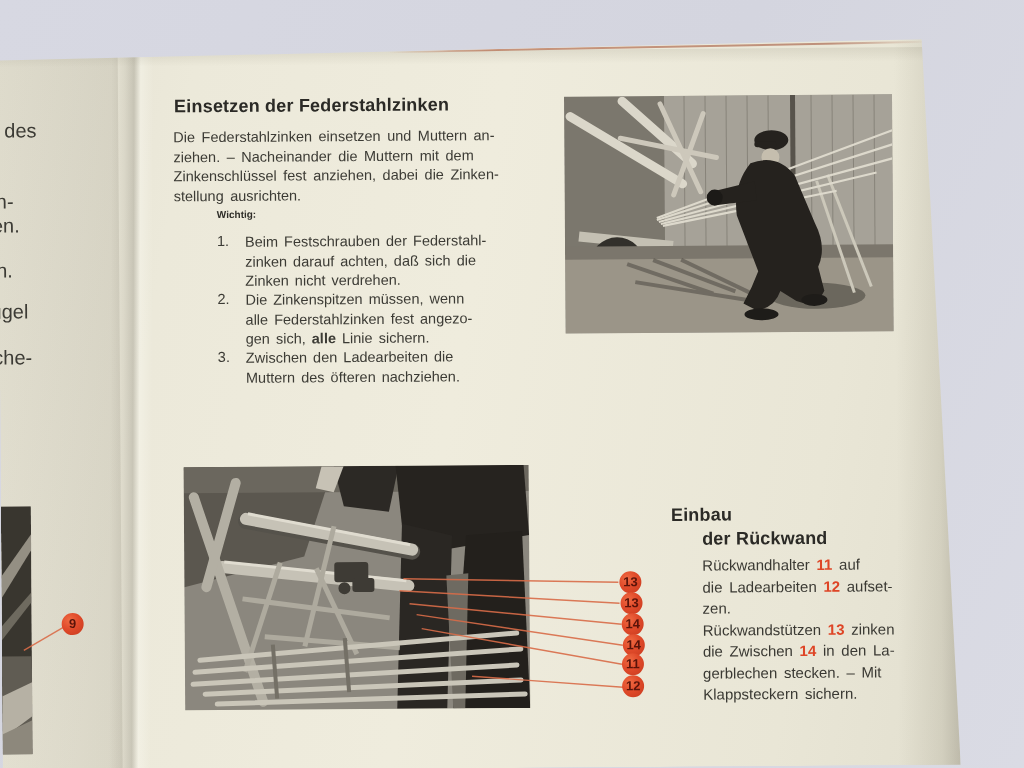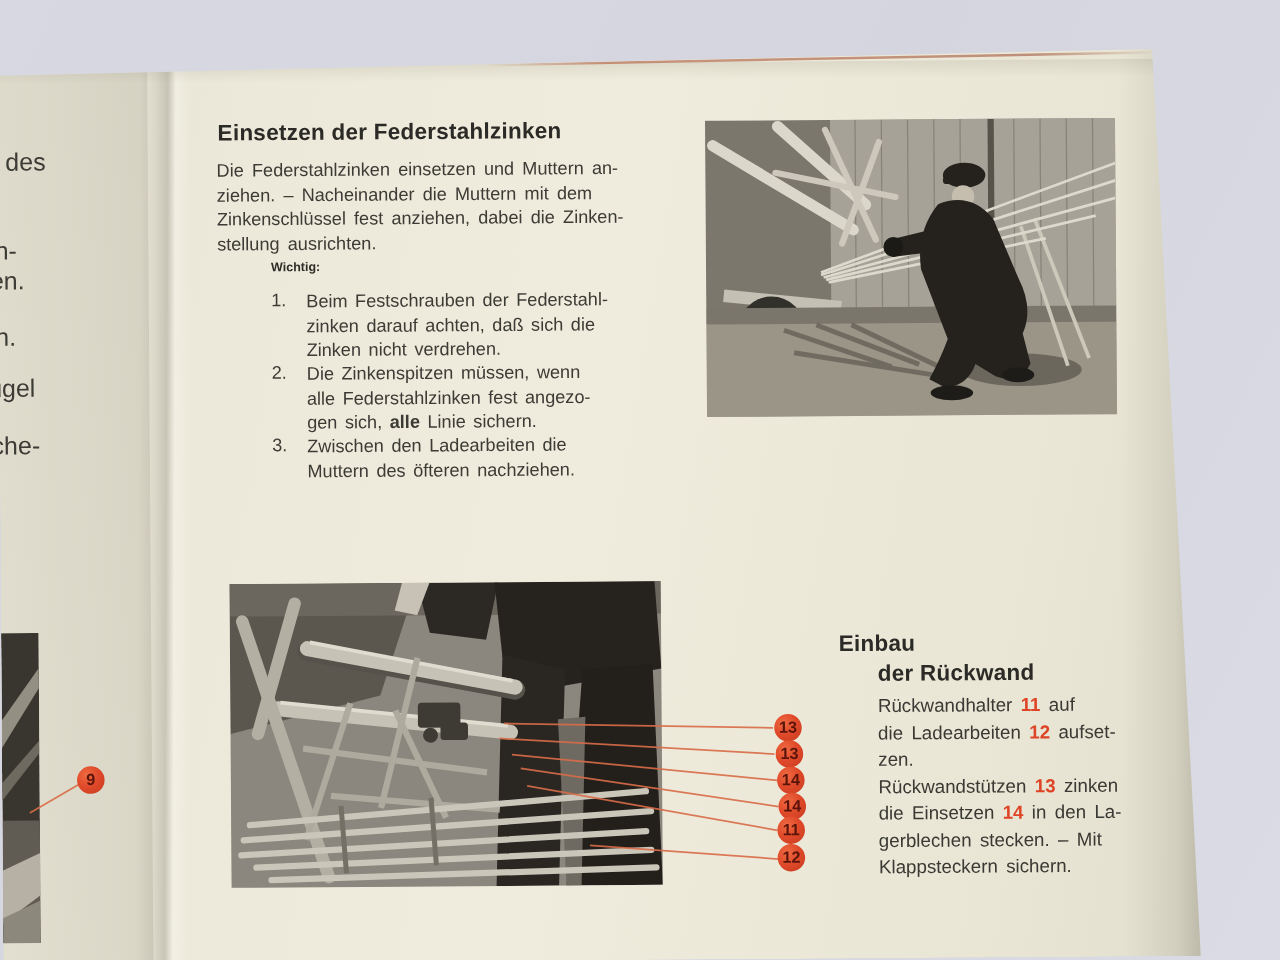--- a/index.html
+++ b/index.html
@@ -210,21 +210,21 @@
     </div>
 
     <div class="txt h1" style="left:670px;top:506px;">Einbau</div>
     <div class="txt h1" style="left:701px;top:530px;">der Rückwand</div>
 
     <div class="txt rcol" style="left:701px;top:556px;width:220px;">
       <div class="rline"><span>Rückwandhalter </span><span class="red">11</span><span> auf</span></div>
       <div class="rline"><span>die Ladearbeiten </span><span class="red">12</span><span> aufset-</span></div>
       <div class="rline"><span>zen.</span></div>
       <div class="rline"><span>Rückwandstützen </span><span class="red">13</span><span> zinken</span></div>
-      <div class="rline"><span>die Einsetzen </span><span class="red">14</span><span> in den La-</span></div>
+      <div class="rline"><span>die Zwischen </span><span class="red">14</span><span> in den La-</span></div>
       <div class="rline"><span>gerblechen stecken. – Mit</span></div>
       <div class="rline"><span>Klappsteckern sichern.</span></div>
     </div>
 
     <svg class="leads" width="1024" height="768" viewBox="0 0 1024 768">
       <g stroke="#d96c48" stroke-width="1.4" opacity="0.9" fill="none">
         <line x1="22" y1="647" x2="62" y2="624"></line>
         <line x1="402" y1="578" x2="617" y2="583"></line>
         <line x1="398" y1="590" x2="618" y2="604"></line>
         <line x1="408" y1="603" x2="620" y2="625"></line>

